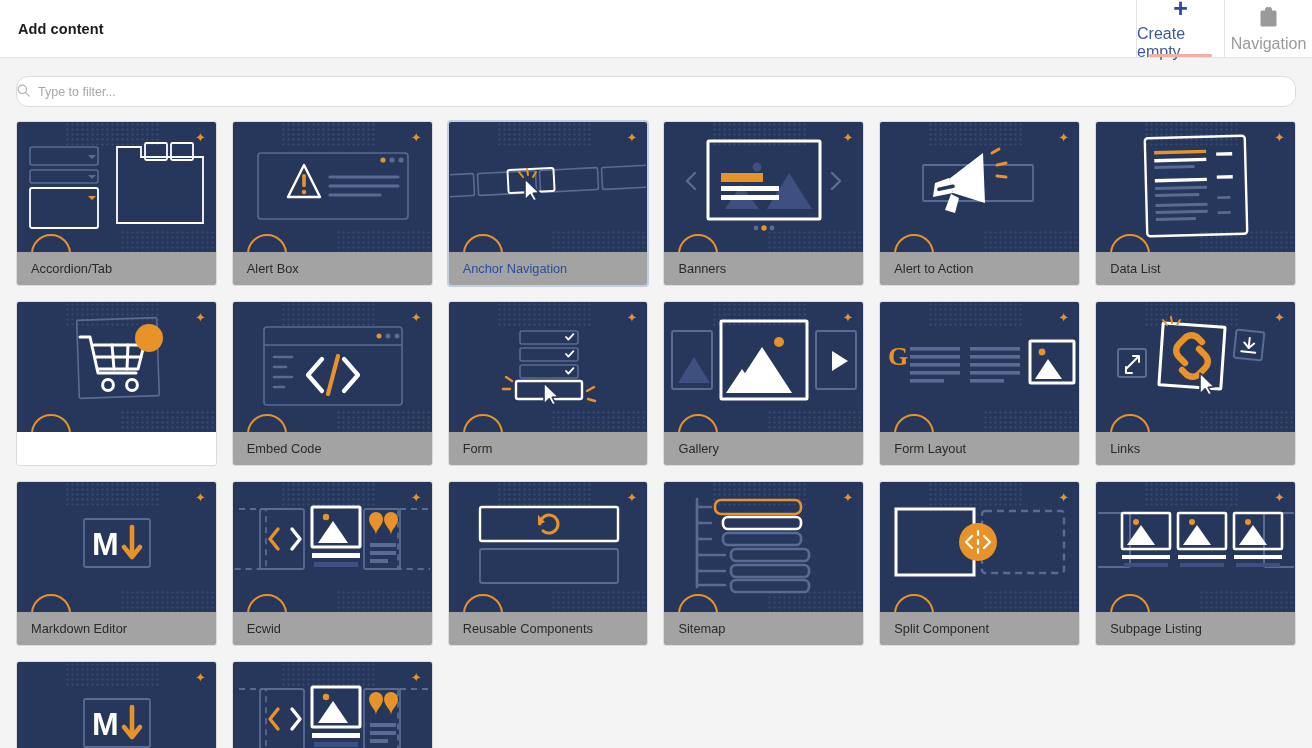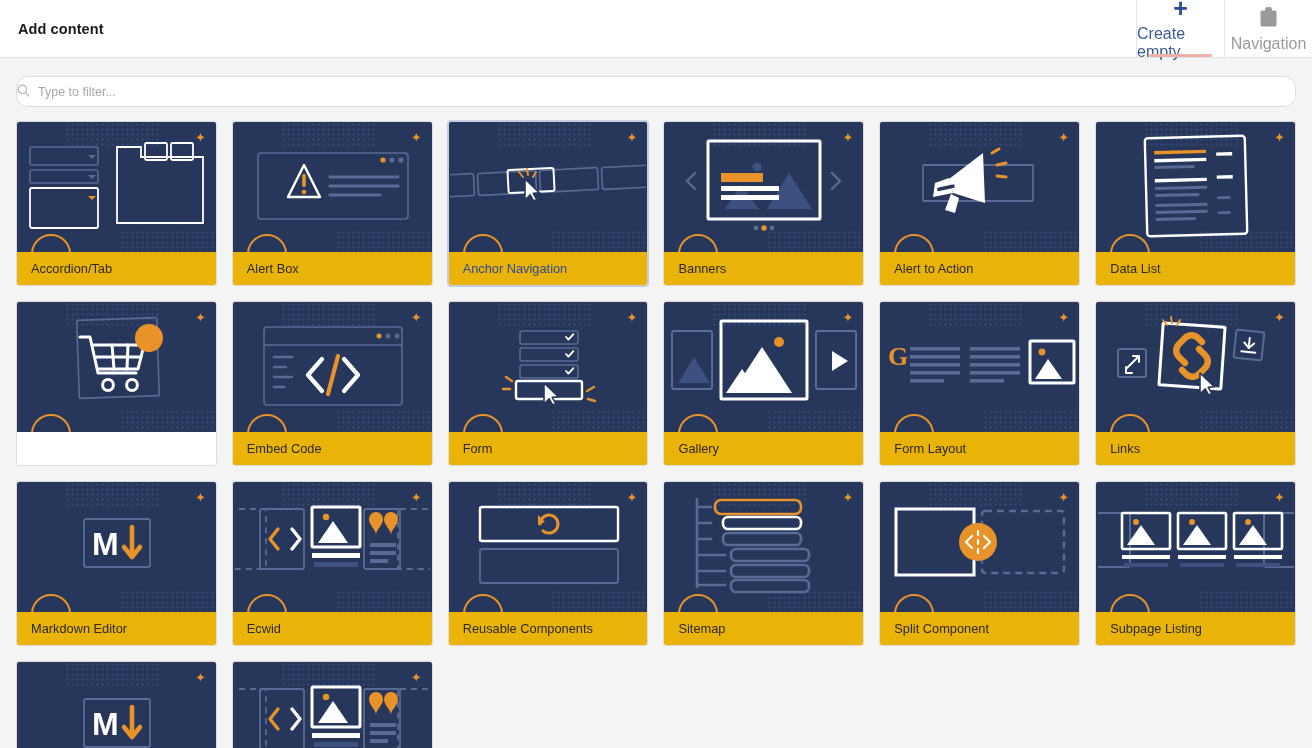--- a/index.html
+++ b/index.html
@@ -141,21 +141,21 @@
     justify-content: center;
   }
   .art svg { display: block; }
   .card-label {
     height: 33px;
     display: flex;
     align-items: center;
     padding: 0 14px;
     font-size: 12.8px;
     color: #2a2a2a;
-    background: #eab308;
+    background: #a3a3a3;
   }
   .card.selected .card-label { color: #2b4b9b; }
 </style>
 </head>
 <body>
 
 <div class="header">
   <div class="header-title">Add content</div>
   <div class="header-actions">
 

